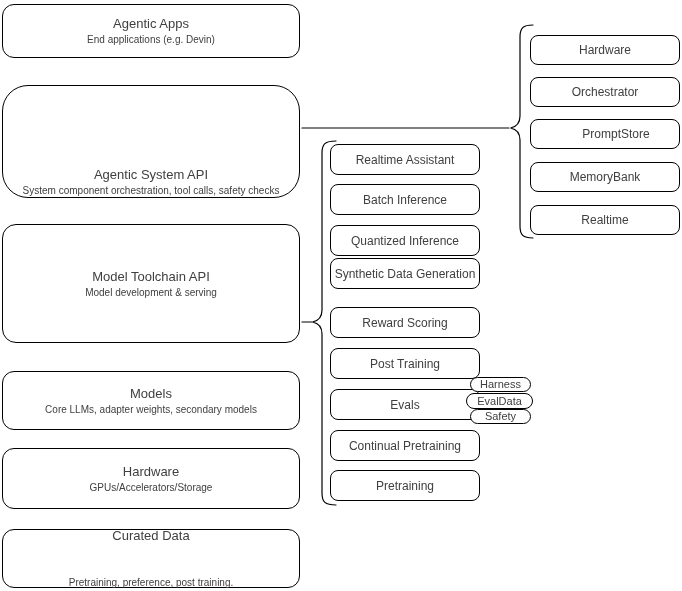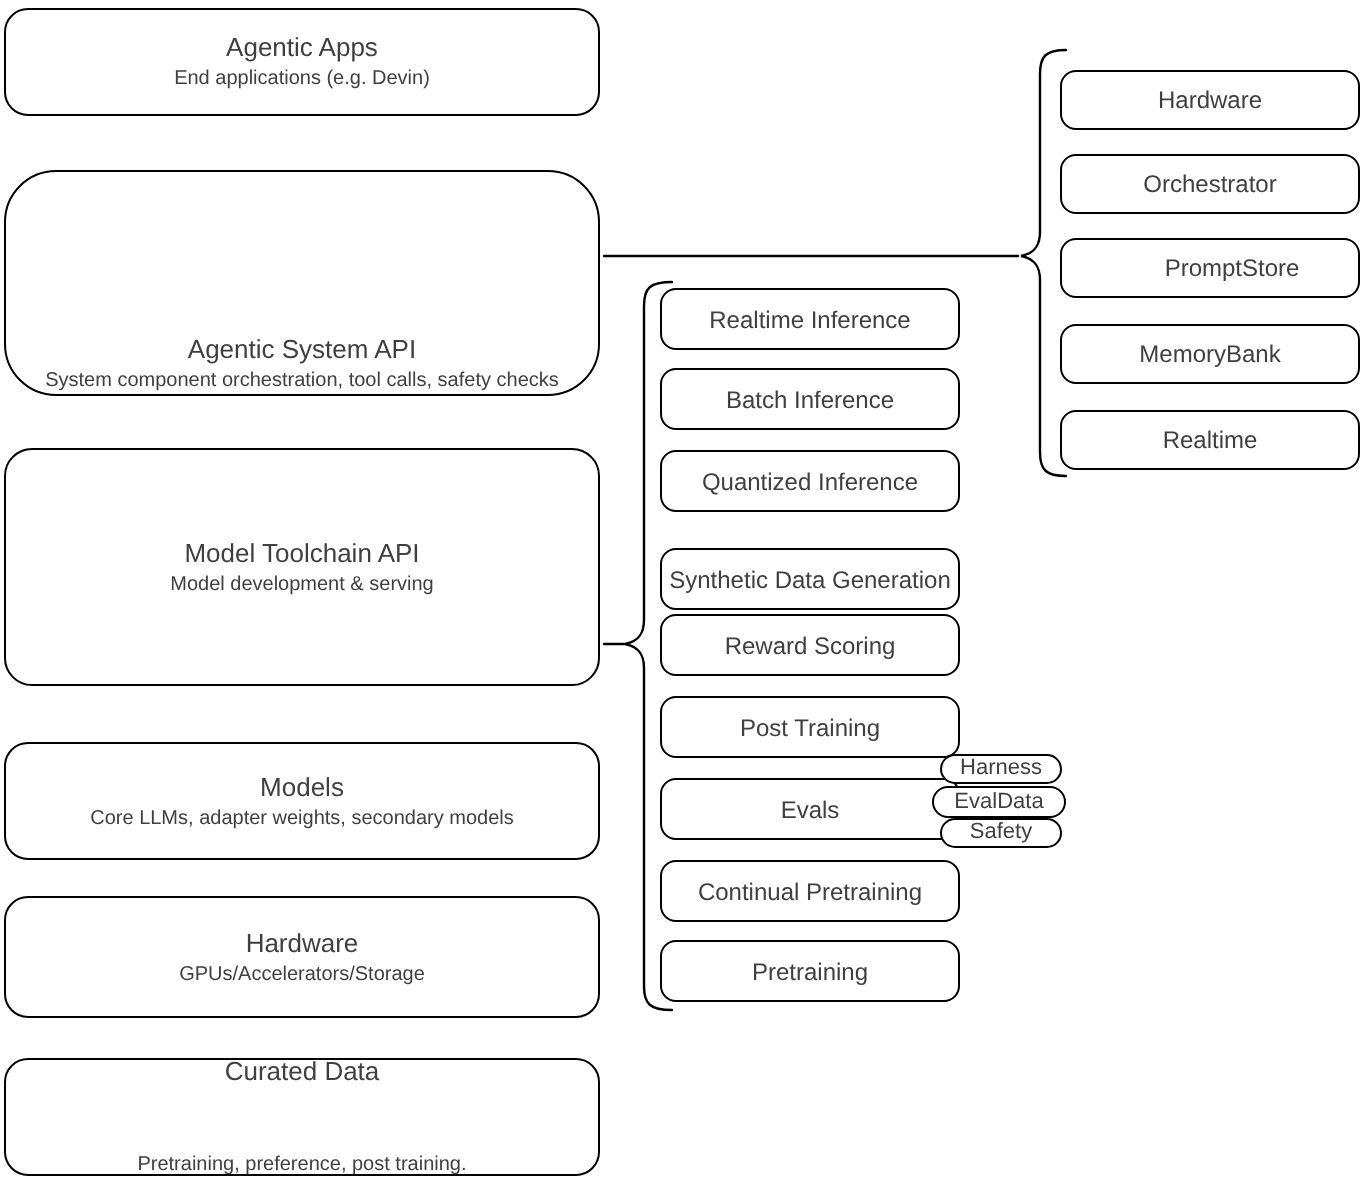--- a/index.html
+++ b/index.html
@@ -116,29 +116,29 @@
     <div class="box-title">Hardware</div>
     <div class="box-subtitle">GPUs/Accelerators/Storage</div>
   </div>
 
   <div class="stack-box" style="top:529px;height:59px;border-radius:12px;gap:34px;">
     <div class="box-title">Curated Data</div>
     <div class="box-subtitle">Pretraining, preference, post training.</div>
   </div>
 
   <div class="tool-box" style="top:144px;">
-    <span>Realtime Inference</span>
+    <span>Realtime Assistant</span>
   </div>
   <div class="tool-box" style="top:184px;">
     <span>Batch Inference</span>
   </div>
   <div class="tool-box" style="top:225px;">
     <span>Quantized Inference</span>
   </div>
-  <div class="tool-box" style="top:274px;">
+  <div class="tool-box" style="top:258px;">
     <span>Synthetic Data Generation</span>
   </div>
   <div class="tool-box" style="top:307px;">
     <span>Reward Scoring</span>
   </div>
   <div class="tool-box" style="top:348px;text-align:right;">
     <span>Post Training</span>
   </div>
   <div class="tool-box" style="top:389px;">
     <span>Evals</span>

